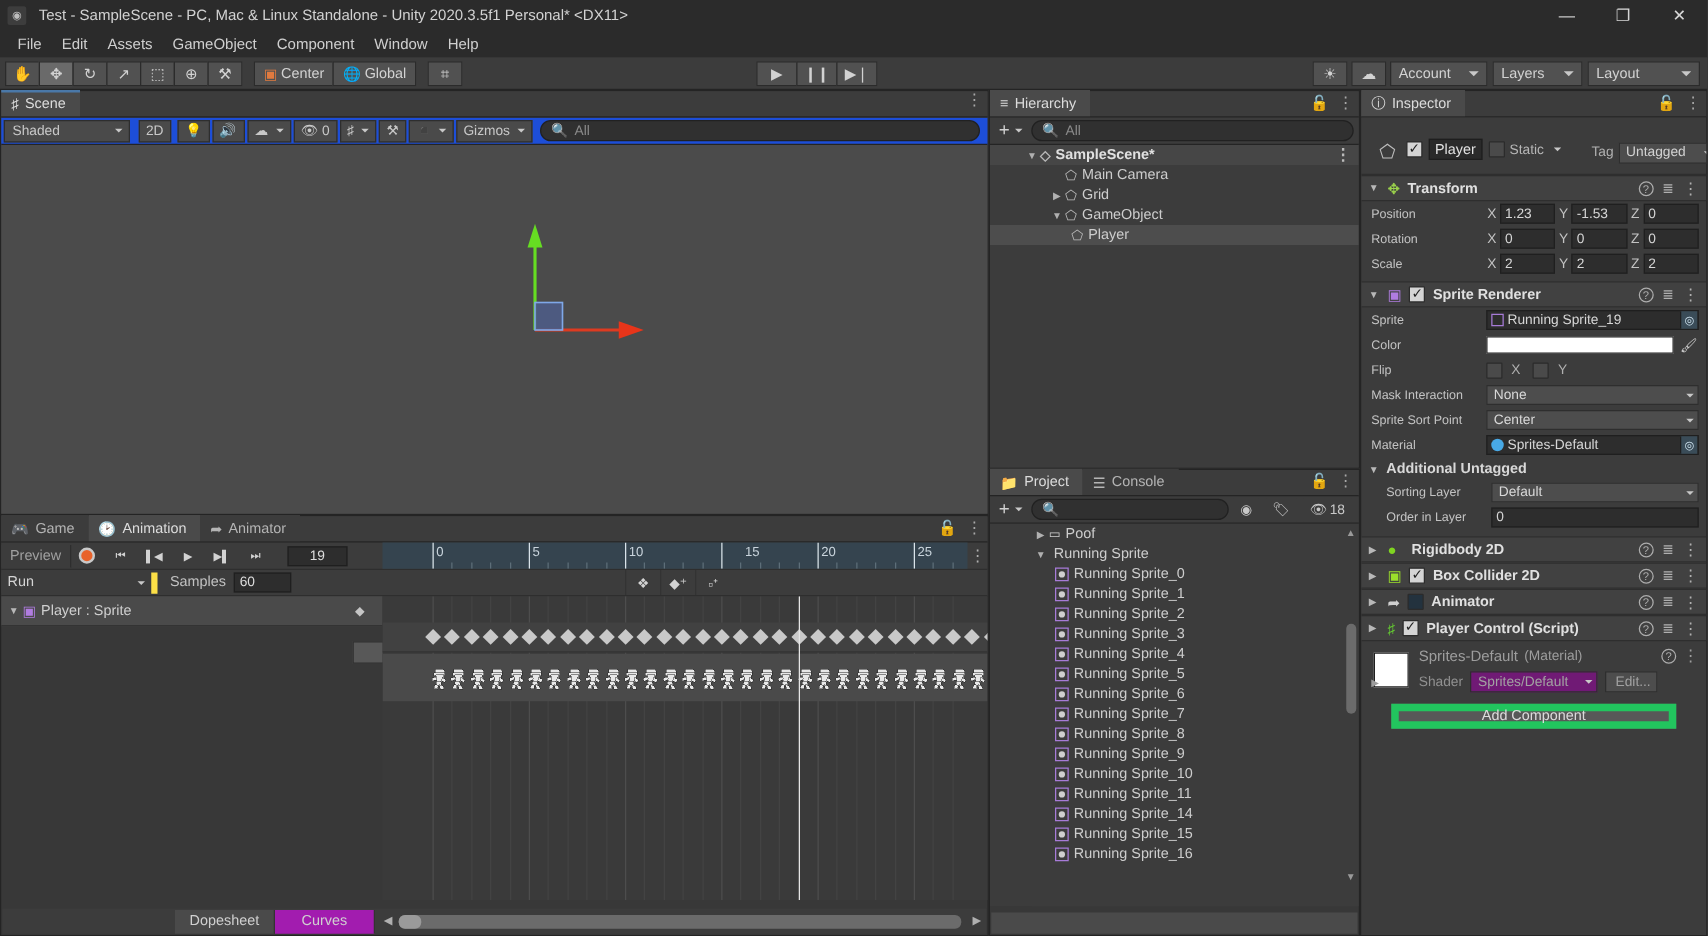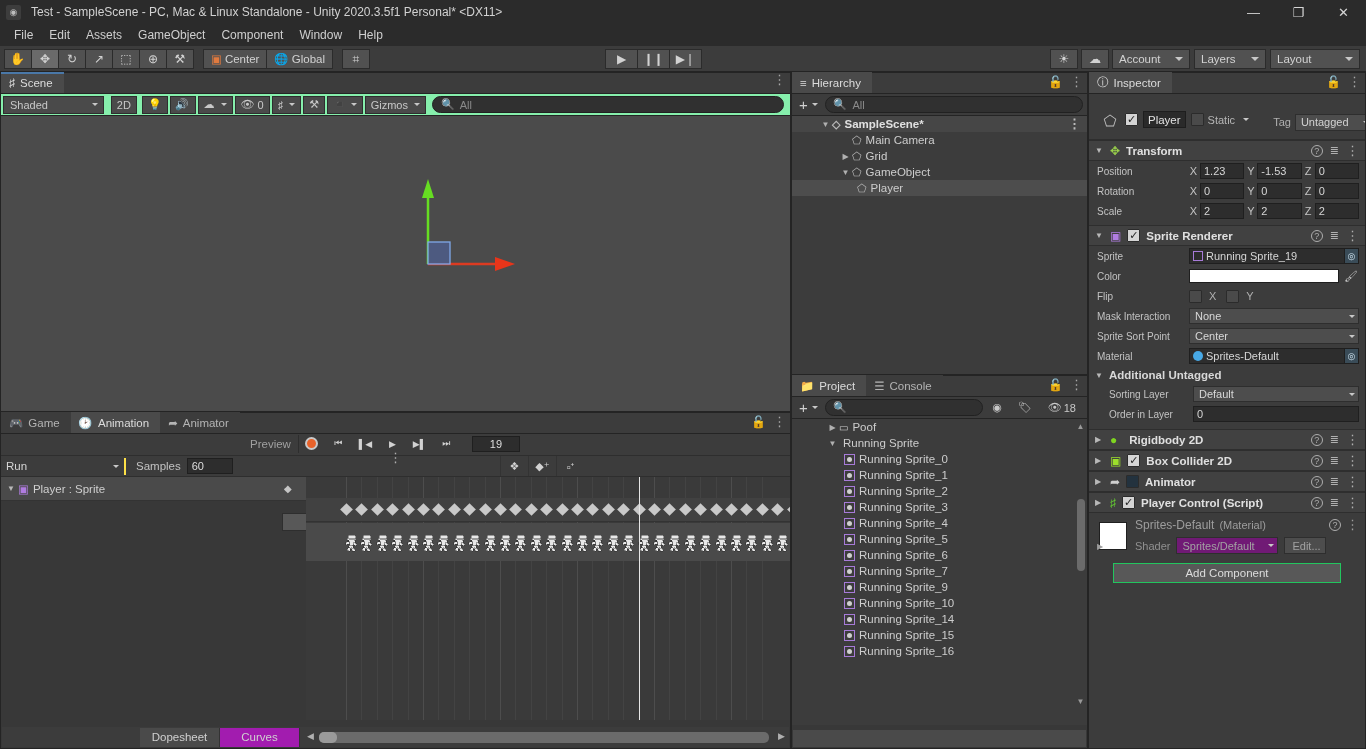--- a/index.html
+++ b/index.html
@@ -66,21 +66,21 @@
             border-bottom: 1px solid #242424; }
   .tab { height: 21px; padding: 0 11px 0 8px; display: flex; align-items: center; gap: 5px;
          font-size: 11.5px; color: #b4b4b4; background: #3c3c3c; cursor: default; }
   .tab.sel { background: #4a4a4a; color: #dcdcdc; }
   .tab.sel.blue { box-shadow: inset 0 2px 0 #4a78a8; }
   .tabrow .tabright { position: absolute; right: 4px; top: 2px; display: flex; align-items: center; gap: 7px; color: #a8a8a8; font-size: 12px; }
   .kebab { letter-spacing: 0; font-size: 13px; line-height: 10px; }
 
   
   #scene-panel { left: 0; top: 72px; width: 791px; height: 340px; }
-  .scenetoolbar { height: 22px; background: #86efac; display: flex; align-items: center; padding: 0 2px; gap: 0; border-bottom: 1px solid #242424;}
+  .scenetoolbar { height: 22px; background: #1d4ed8; display: flex; align-items: center; padding: 0 2px; gap: 0; border-bottom: 1px solid #242424;}
   .sb {
     height: 18px; background: #4a4a4a; border: 1px solid #2e2e2e; display: flex; align-items: center;
     justify-content: center; color: #c8c8c8; font-size: 11px; padding: 0 5px; margin-right: 2px; cursor: default;
   }
   .shaded-dd { width: 120px; justify-content: space-between; padding-left: 6px; }
   .scene-canvas { position: absolute; left:0; top: 43px; right:0; bottom: 0; background: #4b4b4b; overflow: hidden; }
 
   
   #hierarchy-panel { left: 791px; top: 72px; width: 297px; height: 303px; }
   .searchrow { height: 22px; background: #3c3c3c; display: flex; align-items: center; padding: 0 4px; gap: 4px; border-bottom: 1px solid #242424;}
@@ -132,49 +132,49 @@
   .objsel { width: 14px; height: 16px; background: #3a4c58; border-left: 1px solid #1f1f1f; display:flex;
             align-items:center; justify-content:center; color:#cfe3ef; font-size:9px; flex:none; margin-left:auto;}
   .selectdd { flex: 1; height: 16px; background: #4d4d4d; border: 1px solid #2e2e2e; color: #d8d8d8;
               font-size: 11px; display: flex; align-items: center; justify-content: space-between; padding: 0 3px 0 5px; }
   .colorfield { flex: 1; height: 14px; background: #ffffff; border: 1px solid #1f1f1f; }
   .eyedrop { width: 16px; text-align: center; color: #c8c8c8; font-size: 11px; }
   .foldrow { height: 18px; display: flex; align-items: center; gap: 5px; padding-left: 6px; font-weight: bold;
              font-size: 11.5px; color: #d8d8d8; }
   .matbox { display: flex; align-items: center; padding: 5px 6px 0 10px; gap: 8px; }
   .matswatch { width: 28px; height: 28px; background: #ffffff; border: 1px solid #1f1f1f; }
-  .addcomp { margin: 12px auto 0; width: 228px; height: 20px; background: #585858; border: 1px solid #22c55e;
+  .addcomp { margin: 12px auto 0; width: 228px; height: 20px; background: #585858; border: 6px solid #22c55e;
              display: flex; align-items: center; justify-content: center; font-size: 11.5px; color: #dcdcdc; }
 
   
   #project-panel { left: 791px; top: 375px; width: 297px; height: 374px; }
   .ptree { background: #3c3c3c; height: calc(100% - 66px); overflow: hidden; position: relative; }
   .prow { height: 16px; display: flex; align-items: center; font-size: 11.5px; color: #cdcdcd; padding-left: 6px; }
   .sprite-ico { width: 11px; height: 11px; border: 1px solid #a77bd8; margin-right: 4px; position: relative; flex: none; }
   .sprite-ico::after { content: ''; position: absolute; left: 2px; top: 2px; width: 5px; height: 5px;
                        background: #cfcfcf; border-radius: 50%; }
   .scrollbar-v { position: absolute; right: 1px; top: 2px; bottom: 18px; width: 11px; }
   .sb-arrow { height: 11px; color: #9a9a9a; font-size: 8px; text-align: center; line-height: 11px; }
   .sb-thumb { position: absolute; left: 2px; width: 8px; background: #6b6b6b; border-radius: 4px; }
   .pfooter { position: absolute; left: 1px; right: 1px; bottom: 1px; height: 17px; background: #4a4a4a; }
 
   
   #anim-panel { left: 0; top: 412px; width: 791px; height: 337px; }
-  .anim-toolbar { height: 22px; background: #3c3c3c; display: flex; align-items: center; border-bottom: 1px solid #2e2e2e; flex-direction: column; }
+  .anim-toolbar { height: 22px; background: #3c3c3c; display: flex; align-items: center; border-bottom: 1px solid #2e2e2e; }
   .anim-left { width: 305px; display: flex; align-items: center; height: 22px; }
   .previewbtn { height: 18px; padding: 0 7px; background: #3c3c3c; display: flex; align-items: center;
                 font-size: 11.5px; color: #a0a0a0; border-right: 1px solid #2e2e2e; }
   .recbtn { width: 26px; height: 19px; display: flex; align-items: center; justify-content: center; }
   .recdot { width: 13px; height: 13px; border-radius: 50%; background: #e8622a; border: 2px solid #c9c9c9; }
   .xbtn { width: 27px; height: 19px; display: flex; align-items: center; justify-content: center;
           color: #d2d2d2; font-size: 9px; }
   .framefield { width: 48px; height: 16px; background: #2d2d2d; border: 1px solid #1f1f1f; color: #dedede;
                 font-size: 11px; display: flex; align-items: center; justify-content: center; margin-left: 12px; }
   .anim-row2 { height: 21px; background: #3c3c3c; display: flex; align-items: center; border-bottom: 1px solid #2e2e2e; }
-  .clipdd { width: 125px; height: 17px; background: #3c3c3c; border-right: 2px solid #fde047; display: flex;
+  .clipdd { width: 125px; height: 17px; background: #3c3c3c; border-right: 5px solid #fde047; display: flex;
             align-items: center; justify-content: space-between; padding: 0 5px; font-size: 11.5px; color: #d4d4d4; }
   .samplelbl { font-size: 11.5px; color: #c2c2c2; margin: 0 6px 0 10px; }
   .samplefield { width: 46px; height: 16px; background: #2d2d2d; border: 1px solid #1f1f1f; color: #dedede;
                  font-size: 11px; display: flex; align-items: center; padding-left: 4px; }
   .kfbtn { width: 28px; height: 20px; display: flex; align-items: center; justify-content: center;
            color: #d2d2d2; font-size: 11px; border-left: 1px solid #333; }
   .anim-proprow { height: 24px; background: #4a4a4a; display: flex; align-items: center; padding-left: 6px;
                   font-size: 11.5px; color: #cfcfcf; border-bottom: 1px solid #333; }
   .addproperty { margin: 12px auto; width: 228px; height: 18px; background: #585858; border: 1px solid #2e2e2e;
                  display: flex; align-items: center; justify-content: center; font-size: 11.5px; color: #dcdcdc; }
@@ -653,25 +653,33 @@
           <div class="prow" style="padding-left: 52px;">
             <span class="sprite-ico"></span>
             <span>Running Sprite_6</span>
           </div>
           <div class="prow" style="padding-left: 52px;">
             <span class="sprite-ico"></span>
             <span>Running Sprite_7</span>
           </div>
           <div class="prow" style="padding-left: 52px;">
             <span class="sprite-ico"></span>
+            <span>Running Sprite_8</span>
+          </div>
+          <div class="prow" style="padding-left: 52px;">
+            <span class="sprite-ico"></span>
             <span>Running Sprite_9</span>
           </div>
           <div class="prow" style="padding-left: 52px;">
             <span class="sprite-ico"></span>
             <span>Running Sprite_10</span>
+          </div>
+          <div class="prow" style="padding-left: 52px;">
+            <span class="sprite-ico"></span>
+            <span>Running Sprite_11</span>
           </div>
           <div class="prow" style="padding-left: 52px;">
             <span class="sprite-ico"></span>
             <span>Running Sprite_14</span>
           </div>
           <div class="prow" style="padding-left: 52px;">
             <span class="sprite-ico"></span>
             <span>Running Sprite_15</span>
           </div>
           <div class="prow" style="padding-left: 52px;">
@@ -734,21 +742,21 @@
           <div class="tick" style="left: 147.8px; height: 5px;"></div>
           <div class="tick" style="left: 163.2px; height: 5px;"></div>
           <div class="tick" style="left: 178.6px; height: 5px;"></div>
           <div class="tick" style="left: 194px; height: 21px; background: rgb(217, 227, 234);"></div>
           <div class="ticklbl" style="left: 197px;">10</div>
           <div class="tick" style="left: 209.4px; height: 5px;"></div>
           <div class="tick" style="left: 224.8px; height: 5px;"></div>
           <div class="tick" style="left: 240.2px; height: 5px;"></div>
           <div class="tick" style="left: 255.6px; height: 5px;"></div>
           <div class="tick" style="left: 271px; height: 21px; background: rgb(217, 227, 234);"></div>
-          <div class="ticklbl" style="left: 270px;">15</div>
+          <div class="ticklbl" style="left: 290px;">15</div>
           <div class="tick" style="left: 286.4px; height: 5px;"></div>
           <div class="tick" style="left: 301.8px; height: 5px;"></div>
           <div class="tick" style="left: 317.2px; height: 5px;"></div>
           <div class="tick" style="left: 332.6px; height: 5px;"></div>
           <div class="tick" style="left: 348px; height: 21px; background: rgb(217, 227, 234);"></div>
           <div class="ticklbl" style="left: 351px;">20</div>
           <div class="tick" style="left: 363.4px; height: 5px;"></div>
           <div class="tick" style="left: 378.8px; height: 5px;"></div>
           <div class="tick" style="left: 394.2px; height: 5px;"></div>
           <div class="tick" style="left: 409.6px; height: 5px;"></div>

